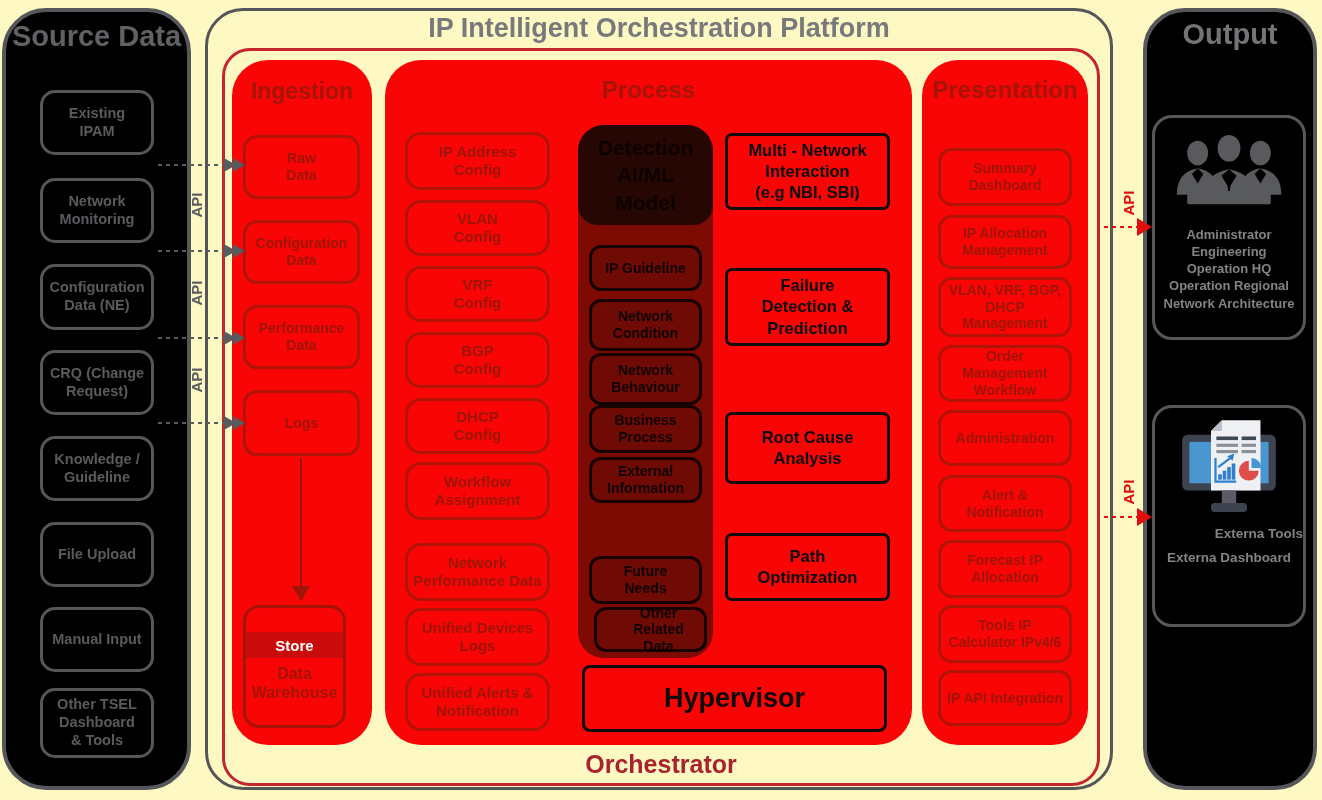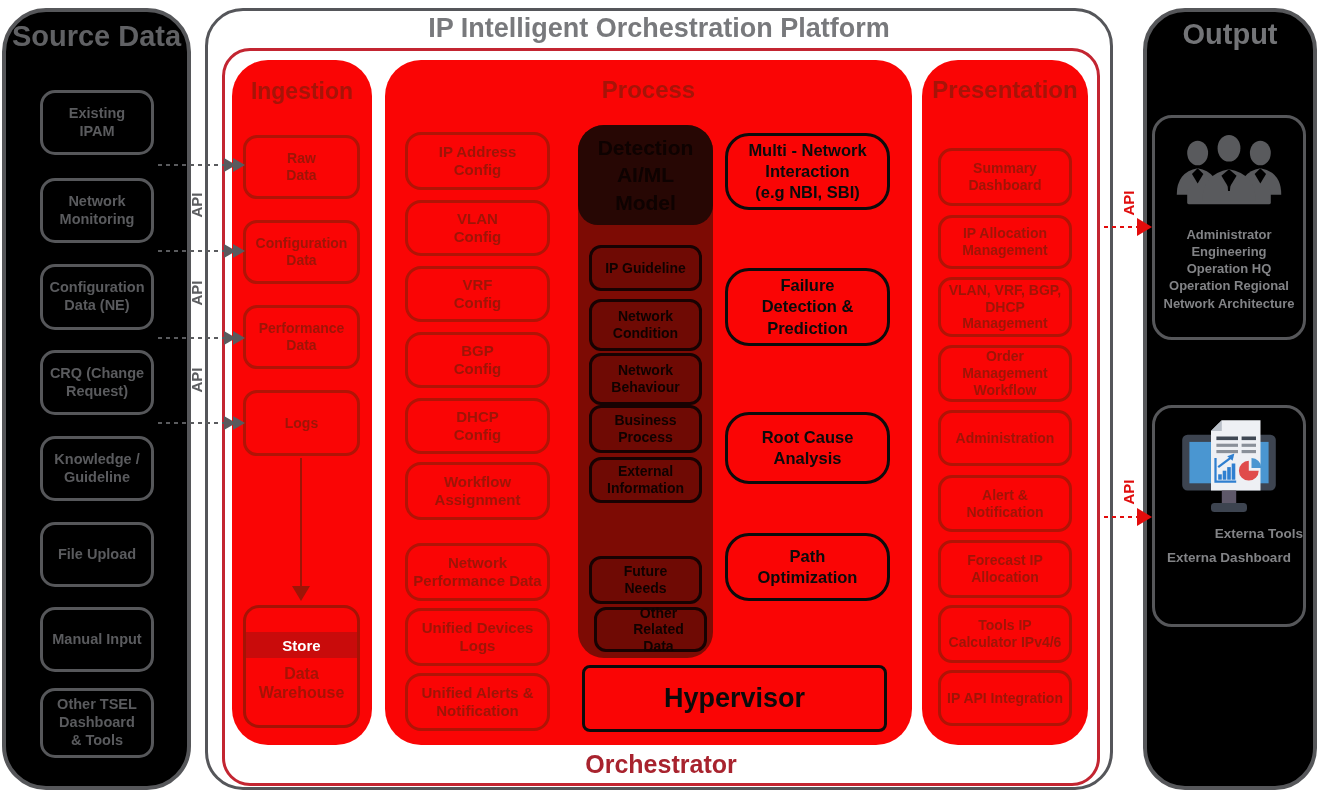--- a/index.html
+++ b/index.html
@@ -1,27 +1,27 @@
 <!DOCTYPE html>
 <html><head>
 <meta charset="utf-8">
 <style>
   html,body{margin:0;padding:0;background:#000;}
-  .stage{position:relative;width:1322px;height:800px;background:#ffffff;overflow:hidden;
+  .stage{position:relative;width:1322px;height:800px;background:#fef9c3;overflow:hidden;
          font-family:"Liberation Sans",sans-serif;}
   .abs{position:absolute;box-sizing:border-box;}
   .ctr{display:flex;align-items:center;justify-content:center;text-align:center;}
   .pre{white-space:pre-line;}
   .gray-box{border:3px solid #56575a;border-radius:15px;color:#5a5b5e;font-weight:bold;
             font-size:14.5px;line-height:1.22;background:#000;}
   .red-box{border:3px solid #b01406;border-radius:14px;color:#9d1507;font-weight:bold;
            font-size:14px;line-height:1.2;}
   .dark-box{background:#6f0a04;border:3px solid #170202;border-radius:12px;color:#100200;
             font-weight:bold;font-size:14px;line-height:1.18;}
-  .black-box{background:#fa0505;border:3px solid #0c0c0c;border-radius:24px;color:#0b0b0b;
+  .black-box{background:#fa0505;border:3px solid #0c0c0c;border-radius:7px;color:#0b0b0b;
              font-weight:bold;font-size:16.5px;line-height:1.28;}
   .col{background:#fa0505;border-radius:36px;}
   .col-title{font-weight:bold;font-size:23px;color:#a61408;text-align:center;}
   .panel{border:4px solid #56575a;border-radius:44px;background:#000;}
   .panel-title{font-weight:bold;text-align:center;}
   .dashg{background:repeating-linear-gradient(90deg,#5a5b5e 0 4px,transparent 4px 8px);}
   .dashr{background:repeating-linear-gradient(90deg,#e20c0c 0 4px,transparent 4px 8px);}
   .vlabel{display:flex;align-items:center;justify-content:center;transform:rotate(-90deg);
           font-weight:bold;font-size:15px;}
   .tri{width:0;height:0;}
@@ -63,21 +63,21 @@
 Data</div>
   <div class="abs red-box ctr pre" style="left:243px;top:220px;width:117px;height:64px;">Configuration
 Data</div>
   <div class="abs red-box ctr pre" style="left:243px;top:305px;width:117px;height:64px;">Performance
 Data</div>
   <div class="abs red-box ctr pre" style="left:243px;top:390px;width:117px;height:66px;">Logs</div>
 
   <div class="abs" style="left:300px;top:458px;width:2px;height:130px;background:#9d1507;"></div>
   <div class="abs tri" style="left:292px;top:586px;border-left:9px solid transparent;border-right:9px solid transparent;border-top:15px solid #9d1507;"></div>
 
-  <div class="abs" style="left:243px;top:605px;width:117px;height:123px;border:3px solid #a51305;border-radius:16px;">
+  <div class="abs" style="left:243px;top:605px;width:103px;height:123px;border:3px solid #a51305;border-radius:16px;">
     <div style="margin-top:24px;height:26px;background:#c90b0b;color:#fff;font-weight:bold;font-size:15px;display:flex;align-items:center;justify-content:center;">Store</div>
     <div class="pre" style="margin-top:6px;text-align:center;color:#a51305;font-weight:bold;font-size:16px;line-height:1.2;">Data
 Warehouse</div>
   </div>
 
   <div class="abs col" style="left:385px;top:60px;width:527px;height:685px;"></div>
   <div class="abs col-title" style="left:385px;top:76px;width:527px;font-size:24px;">Process</div>
 
   <div class="abs red-box ctr pre" style="left:405px;top:132px;width:145px;height:58px;border-radius:16px;font-size:15px;">IP Address
 Config</div>

